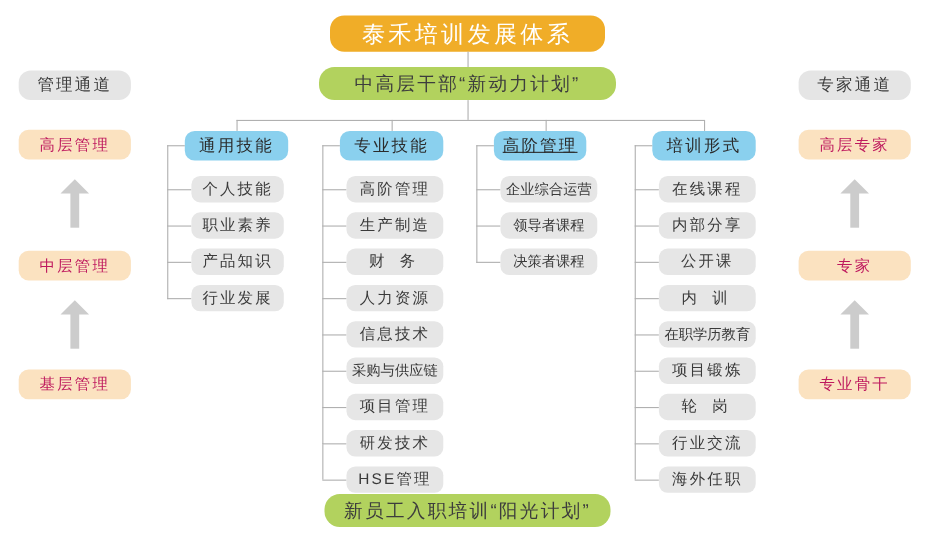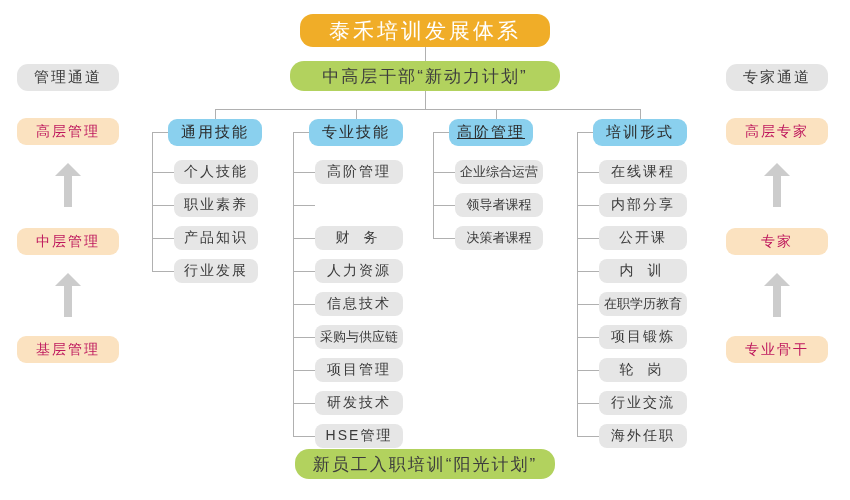--- a/index.html
+++ b/index.html
@@ -162,20 +162,21 @@
   <div class="hline" style="left:293px;top:238px;width:22px;"></div>
   <div class="hline" style="left:293px;top:271px;width:22px;"></div>
   <div class="hline" style="left:293px;top:304px;width:22px;"></div>
   <div class="hline" style="left:293px;top:337px;width:22px;"></div>
   <div class="hline" style="left:293px;top:370px;width:22px;"></div>
   <div class="hline" style="left:293px;top:403px;width:22px;"></div>
   <div class="hline" style="left:293px;top:436px;width:22px;"></div>
   <div class="vline" style="left:293px;top:404px;height:32px;"></div>
 
   <div class="pill leaf" style="left:315px;top:160px;width:88px;height:24px;">高阶管理</div>
+  <div class="pill leaf" style="left:315px;top:193px;width:88px;height:24px;">生产制造</div>
   <div class="pill leaf wide" style="left:315px;top:226px;width:88px;height:24px;">财 务</div>
   <div class="pill leaf" style="left:315px;top:259px;width:88px;height:24px;">人力资源</div>
   <div class="pill leaf" style="left:315px;top:292px;width:88px;height:24px;">信息技术</div>
   <div class="pill leaf small" style="left:315px;top:325px;width:88px;height:24px;">采购与供应链</div>
   <div class="pill leaf" style="left:315px;top:358px;width:88px;height:24px;">项目管理</div>
   <div class="pill leaf" style="left:315px;top:391px;width:88px;height:24px;">研发技术</div>
   <div class="pill leaf" style="left:315px;top:424px;width:88px;height:24px;">HSE管理</div>
 
   <div class="pill colhead" style="left:449px;top:119px;width:84px;height:27px;text-decoration:underline;">高阶管理</div>
   <div class="vline" style="left:433px;top:132px;height:107px;"></div>

